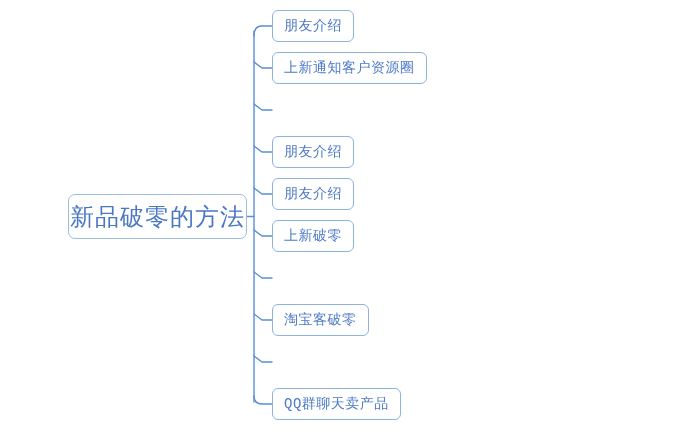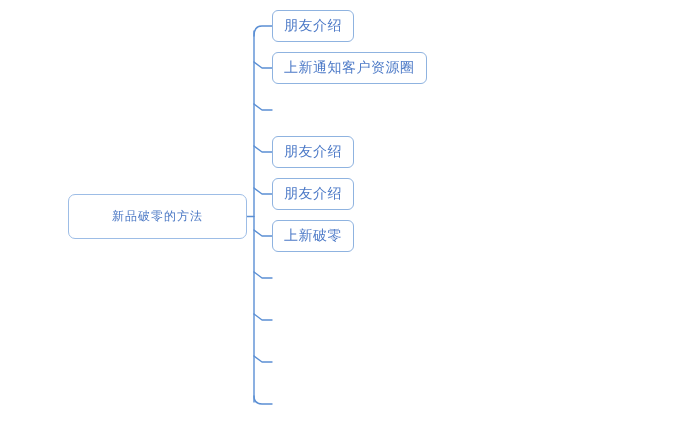--- a/index.html
+++ b/index.html
@@ -55,21 +55,21 @@
     color: #4a77c4;
   }
 
   .node.root {
     left: 68px;
     top: 194px;
     width: 179px;
     height: 45px;
     border-radius: 7px;
     border-color: #9dbde6;
-    font-size: 12px;
+    font-size: 24px;
     letter-spacing: 1px;
     color: #4a77c4;
   }
 
   .node.child {
     left: 272px;
     height: 32px;
     padding: 0 11px;
     font-size: 14px;
     letter-spacing: 0.5px;
@@ -112,14 +112,20 @@
   </div>
   <div class="node child" style="top:136px">
     <span>朋友介绍</span>
   </div>
   <div class="node child" style="top:178px">
     <span>朋友介绍</span>
   </div>
   <div class="node child" style="top:220px">
     <span>上新破零</span>
   </div>
+  <div class="node child" style="top:304px">
+    <span>淘宝客破零</span>
+  </div>
+  <div class="node child" style="top:388px">
+    <span>QQ群聊天卖产品</span>
+  </div>
 
 </div>
 
 </body></html>

